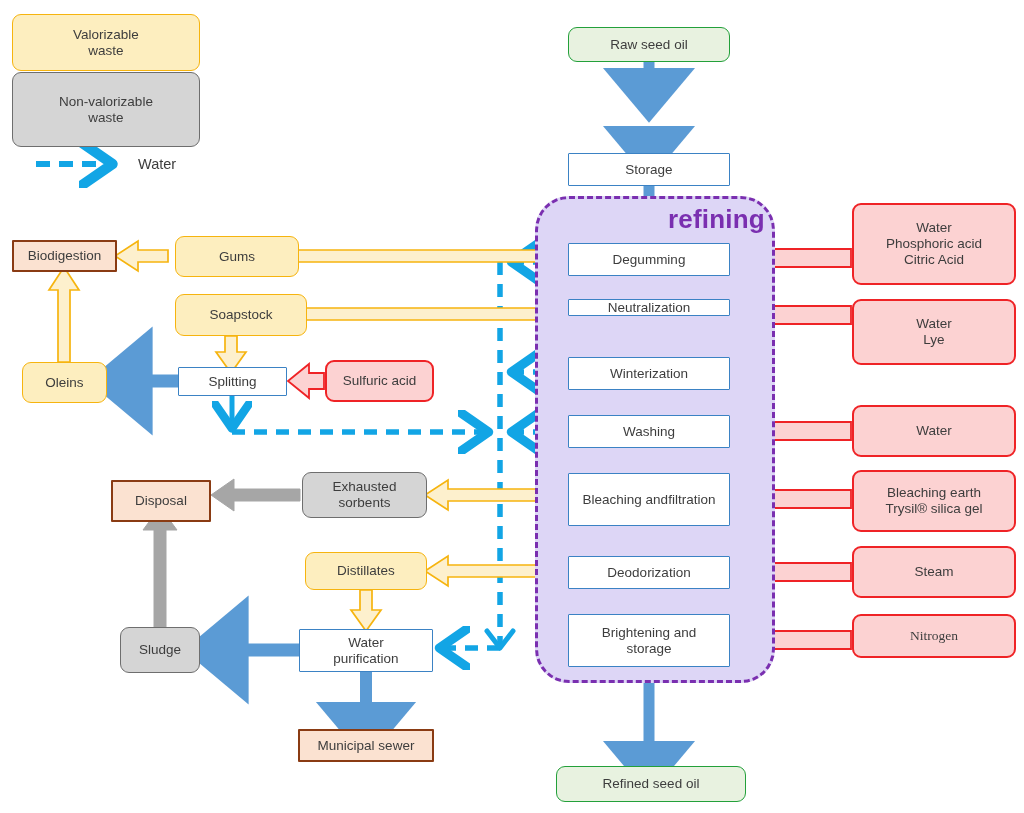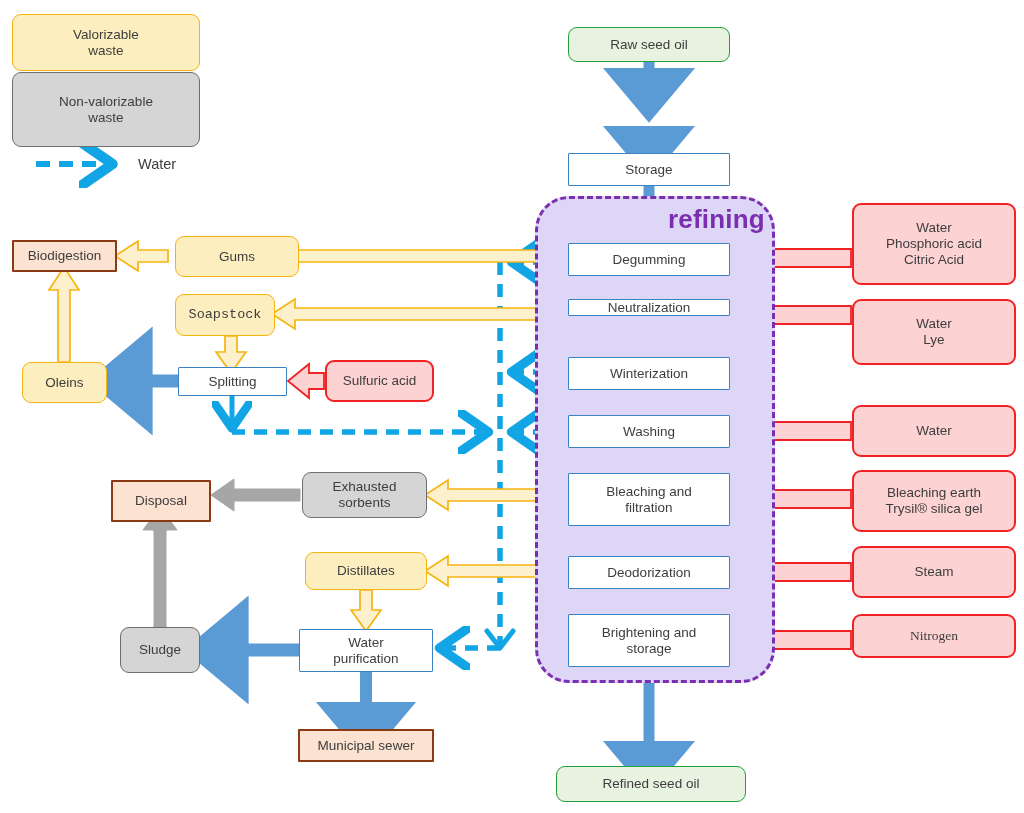--- a/index.html
+++ b/index.html
@@ -247,21 +247,21 @@
   </div>
 
   <div class="node n-process" style="left:568px;top:357px;width:162px;height:33px;">
     <span>Winterization</span>
   </div>
 
   <div class="node n-process" style="left:568px;top:415px;width:162px;height:33px;">
     <span>Washing</span>
   </div>
 
-  <div class="node n-process" style="left:568px;top:473px;width:162px;height:53px;flex-direction:column;">
+  <div class="node n-process" style="left:568px;top:473px;width:162px;height:53px;flex-direction:row;">
     <span>Bleaching and</span>
     <span>filtration</span>
   </div>
 
   <div class="node n-process" style="left:568px;top:556px;width:162px;height:33px;">
     <span>Deodorization</span>
   </div>
 
   <div class="node n-process" style="left:568px;top:614px;width:162px;height:53px;flex-direction:column;">
     <span>Brightening and</span>
@@ -301,21 +301,21 @@
   </div>
 
   <div class="node n-input" style="left:325px;top:360px;width:109px;height:42px;">
     <span>Sulfuric acid</span>
   </div>
 
   <div class="node n-valorizable" style="left:175px;top:236px;width:124px;height:41px;">
     <span>Gums</span>
   </div>
 
-  <div class="node n-valorizable" style="left:175px;top:294px;width:100px;height:42px;font-family:Liberation Mono, monospace;">
+  <div class="node n-valorizable" style="left:175px;top:294px;width:132px;height:42px;">
     <span>Soapstock</span>
   </div>
 
   <div class="node n-valorizable" style="left:22px;top:362px;width:85px;height:41px;">
     <span>Oleins</span>
   </div>
 
   <div class="node n-sink" style="left:12px;top:240px;width:105px;height:32px;">
     <span>Biodigestion</span>
   </div>

